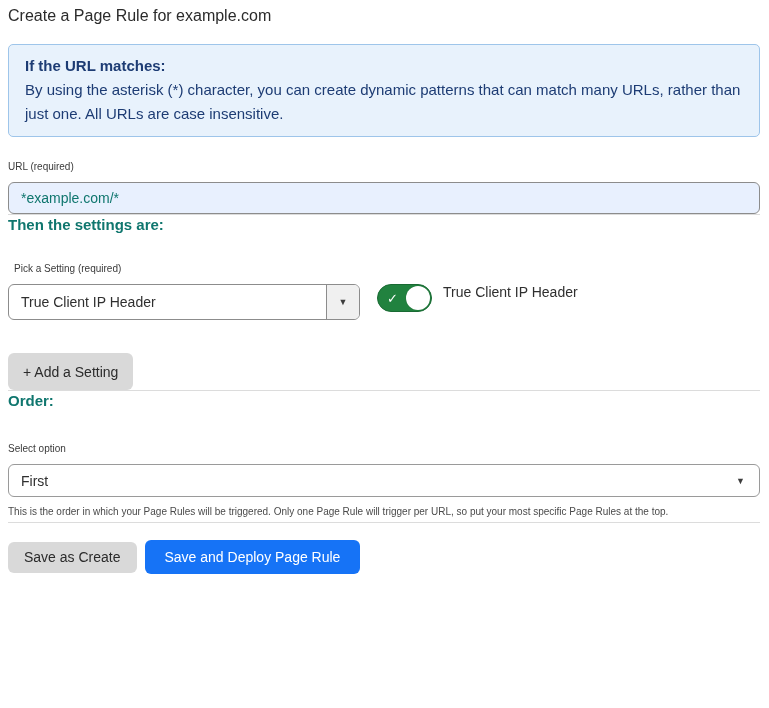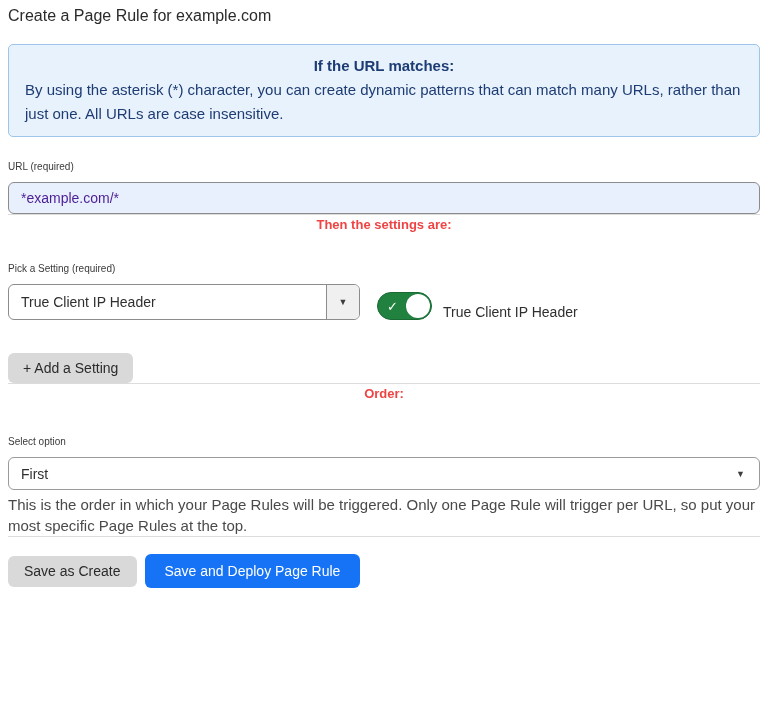--- a/index.html
+++ b/index.html
@@ -25,21 +25,20 @@
     background: #e8f2fc;
     border: 1px solid #9ec5ea;
     border-radius: 5px;
     padding: 9px 16px 10px 16px;
     color: #1d3c74;
     font-size: 15px;
     line-height: 24px;
   }
   .info-box .info-heading {
     font-weight: 700;
-    text-align: center;
   }
   .info-box a.info-link {
     color: #2a61c8;
     text-decoration: underline;
     cursor: pointer;
   }
   .field-label {
     margin-top: 20px;
     font-size: 10px;
     line-height: 20px;
@@ -49,46 +48,45 @@
     display: block;
     width: 100%;
     margin-top: 5px;
     height: 32px;
     background: #e8f0fe;
     border: 1px solid #8c8c8c;
     border-radius: 6px;
     padding: 0 12px;
     font-family: "Liberation Sans", "DejaVu Sans", sans-serif;
     font-size: 14px;
-    color: #4c1d95;
+    color: #0f766e;
     outline: none;
   }
   hr.divider {
     border: none;
     border-top: 1px solid #dcdcdc;
     margin: 0;
   }
   .hr-1 { margin-top: 37px; }
   .hr-2 { margin-top: 17px; }
   .hr-3 { margin-top: 12px; }
   h2.section-heading {
-    font-size: 13px;
+    font-size: 15px;
     line-height: 20px;
     font-weight: 700;
-    color: #ef4444;
+    color: #0f766e;
     margin: 0;
-    text-align: center;
   }
   .settings-heading { margin-top: 13px; }
   .order-heading { margin-top: 12px; }
-  .picker-label { margin-top: 24px; }
+  .picker-label { margin-top: 24px; margin-left: 6px; }
   .select-row {
     margin-top: 5px;
     display: flex;
-    align-items: flex-end;
+    align-items: flex-start;
   }
   .custom-select {
     display: flex;
     align-items: stretch;
     width: 352px;
     height: 36px;
     border: 1px solid #8c8c8c;
     border-radius: 6px;
     background: #ffffff;
     overflow: hidden;
@@ -161,21 +159,21 @@
     font-size: 14px;
     cursor: pointer;
     padding: 0 16px;
   }
   .btn-gray {
     background: #d9d9d9;
     color: #2b2b2b;
   }
   .btn-add-setting {
     margin-top: 33px;
-    height: 30px;
+    height: 37px;
     padding: 0 15px;
   }
   .btn-primary {
     background: #1673f6;
     color: #ffffff;
     padding: 17px 20px;
   }
   .select-label { margin-top: 28px; }
   .full-select {
     margin-top: 5px;
@@ -195,21 +193,21 @@
   .full-select .full-select-arrow {
     position: absolute;
     right: 14px;
     top: 50%;
     transform: translateY(-50%);
     font-size: 9px;
     color: #3d3d3d;
   }
   .help-text {
     margin-top: 4px;
-    font-size: 15px;
+    font-size: 10px;
     line-height: 21px;
     color: #4a4a4a;
     max-width: 752px;
   }
   .footer-actions {
     margin-top: 17px;
     display: flex;
     align-items: center;
     gap: 8px;
   }

